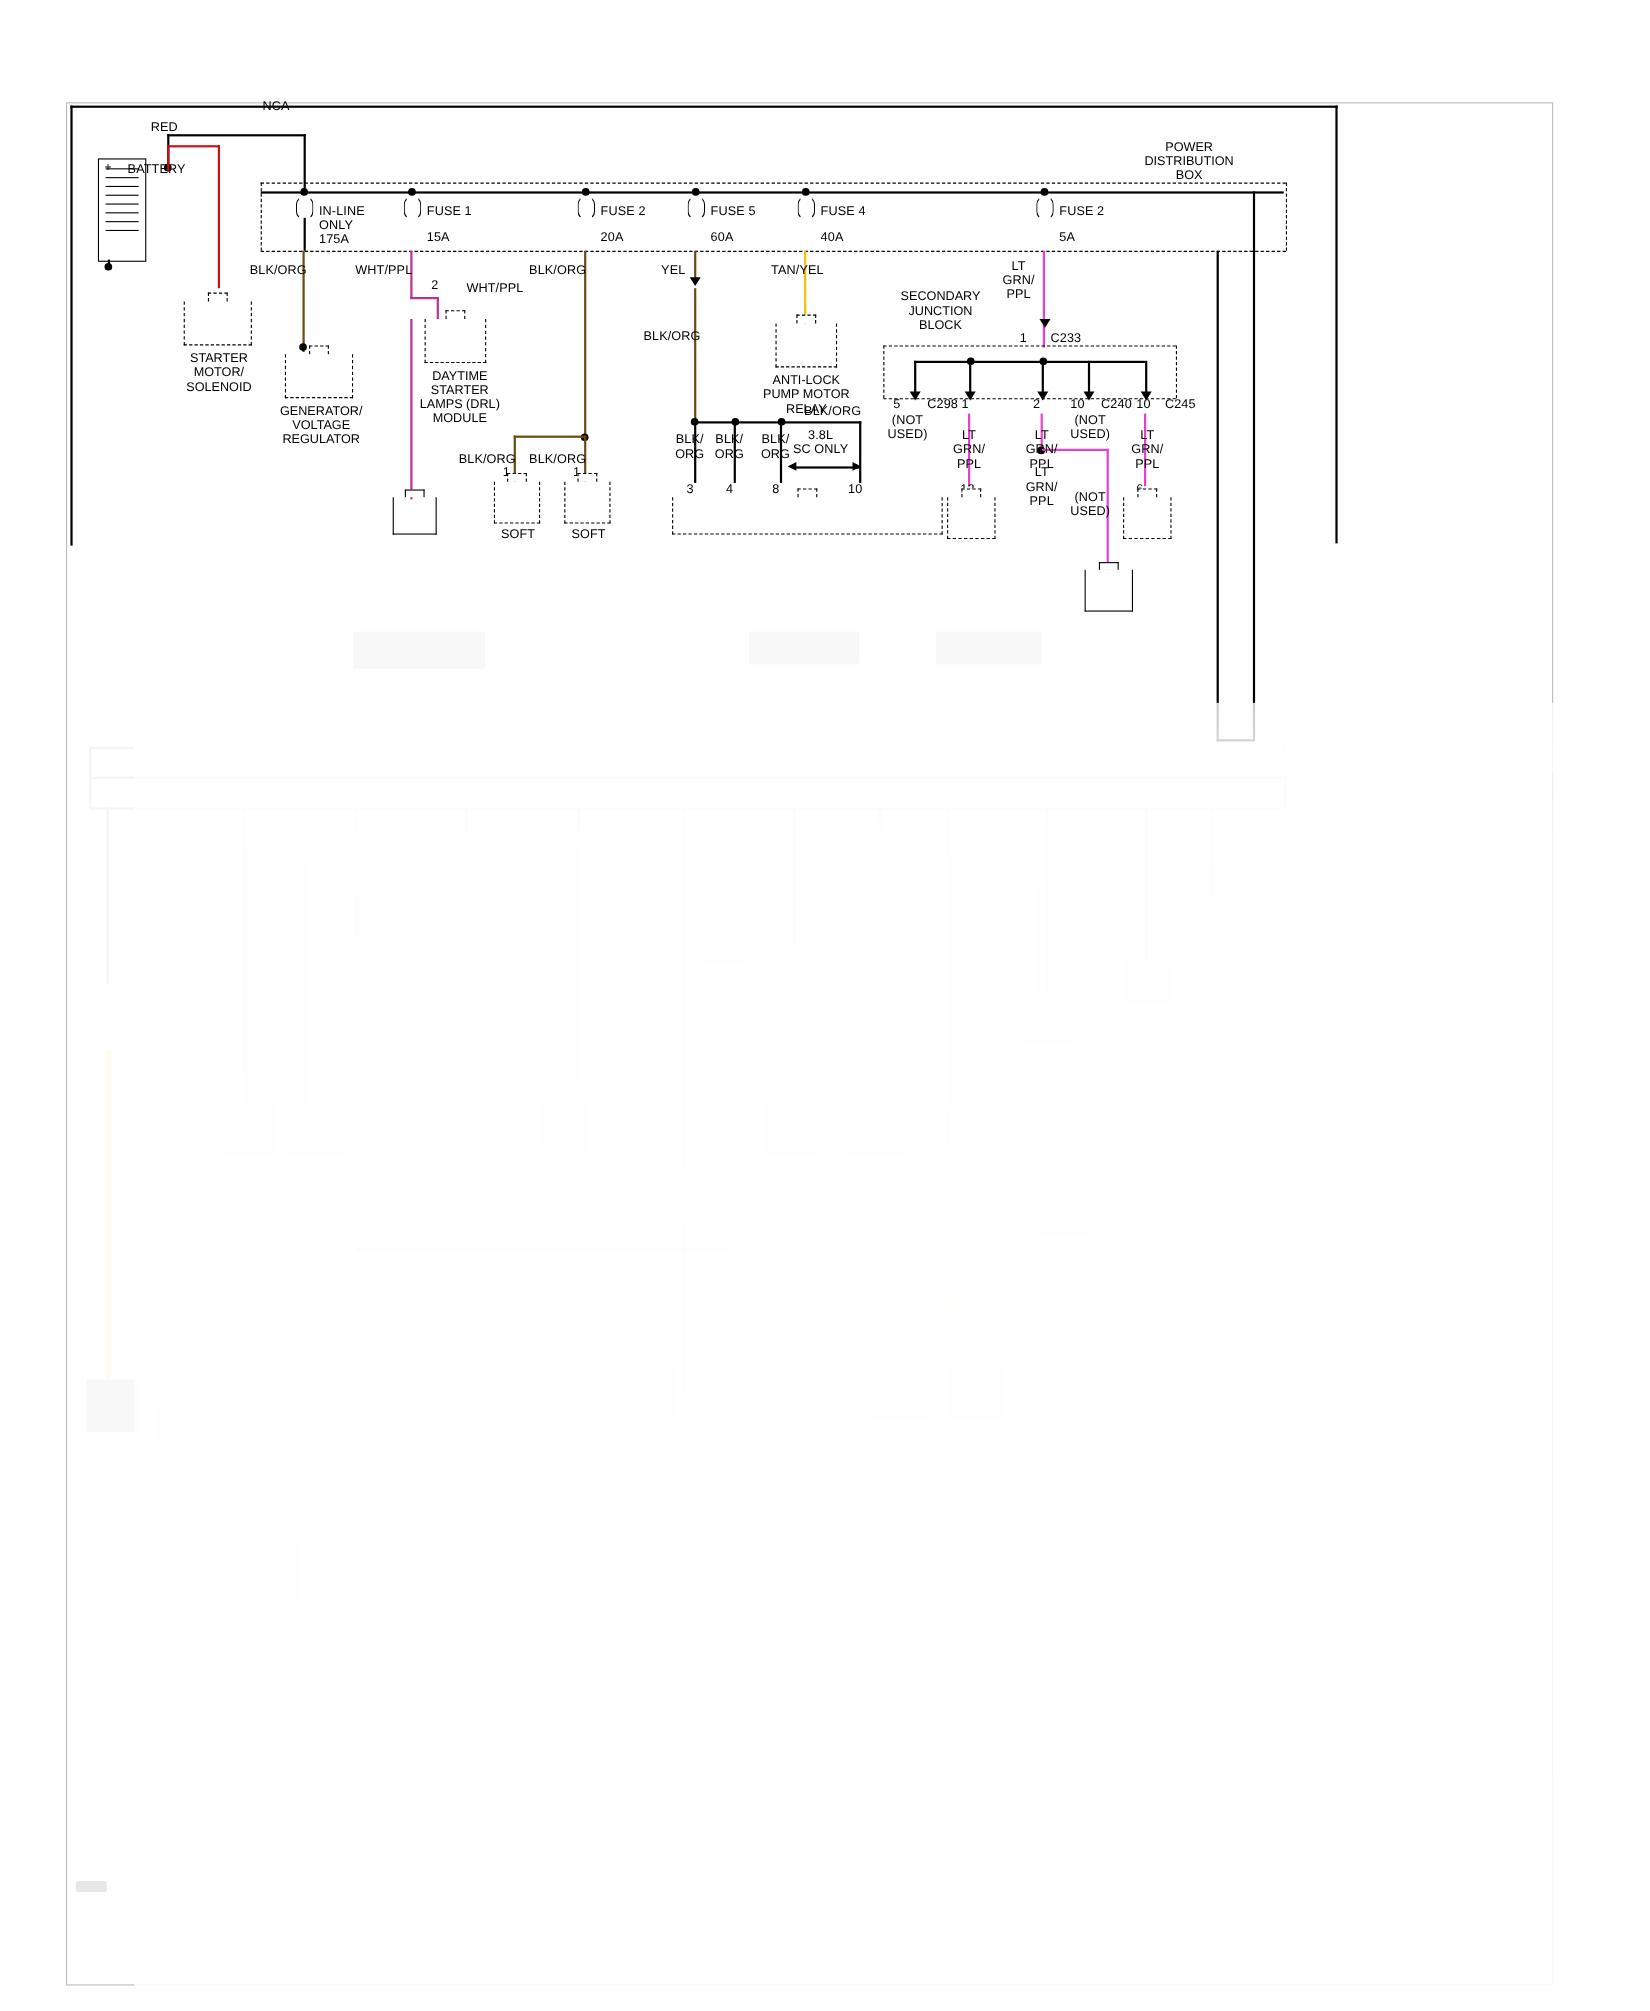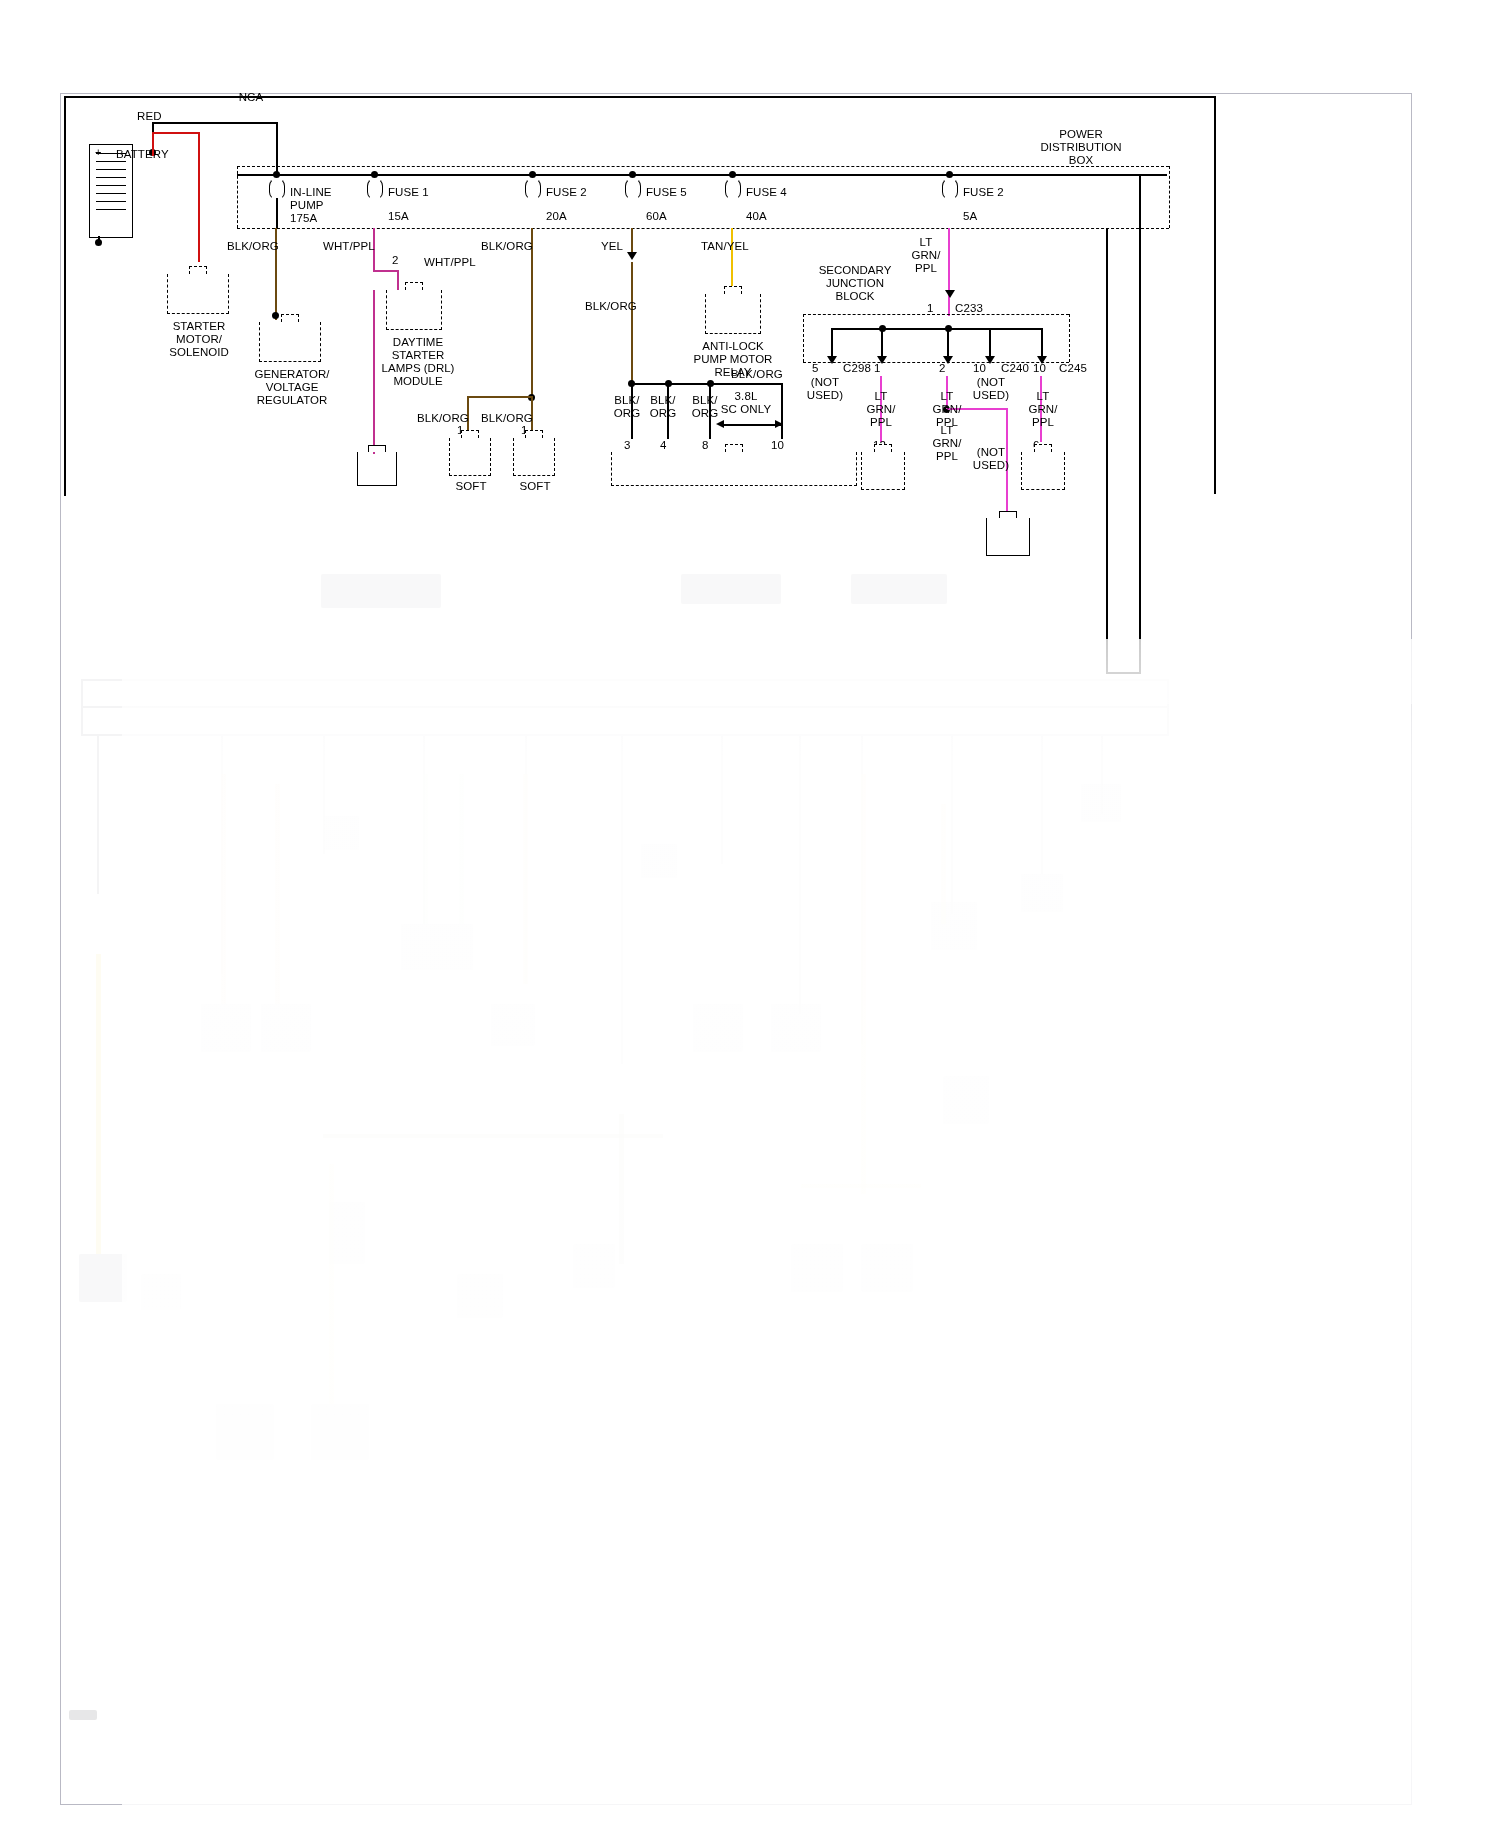--- a/index.html
+++ b/index.html
@@ -80,21 +80,21 @@
   <div class="box-lbl" style="left:960px;top:34px;width:120px">POWER
 DISTRIBUTION
 BOX</div>
 
   <div class="wire h" style="left:176px;top:80px;width:930px"></div>
 
   <div class="dot" style="left:212px;top:77px"></div>
   <div class="fusearc" style="left:208px;top:84px"></div>
   <div class="wire v" style="left:215px;top:104px;height:30px"></div>
   <div class="lbl" style="left:229px;top:92px;line-height:13px">IN-LINE
-PUMP</div>
+ONLY</div>
   <div class="lbl" style="left:229px;top:118px">175A</div>
 
   <div class="dot" style="left:310px;top:77px"></div>
   <div class="fusearc" style="left:306px;top:84px"></div>
   <div class="lbl" style="left:327px;top:92px">FUSE 1</div>
   <div class="lbl" style="left:327px;top:116px">15A</div>
 
   <div class="dot" style="left:468px;top:77px"></div>
   <div class="fusearc" style="left:464px;top:84px"></div>
   <div class="lbl" style="left:485px;top:92px">FUSE 2</div>

